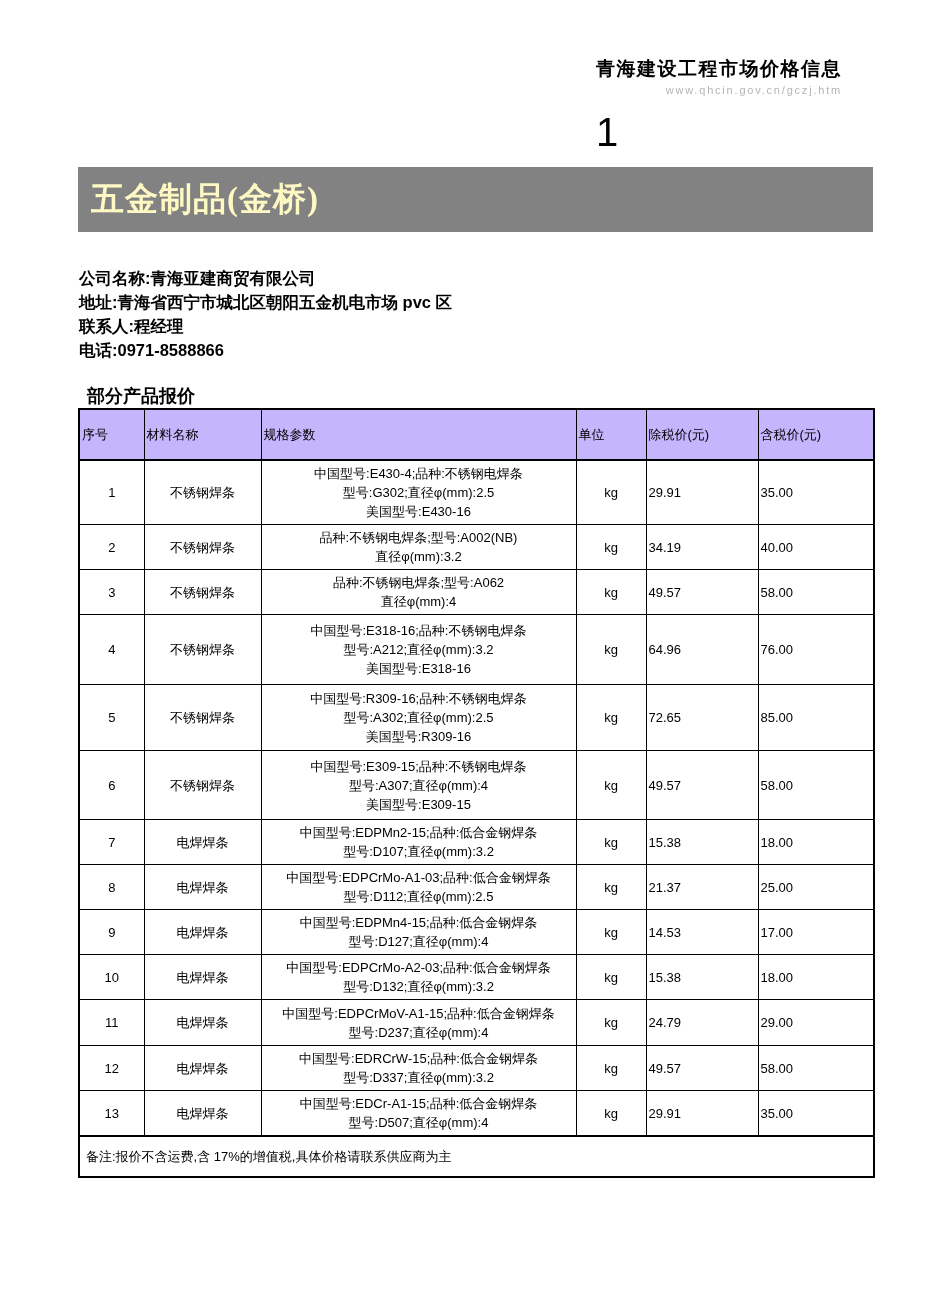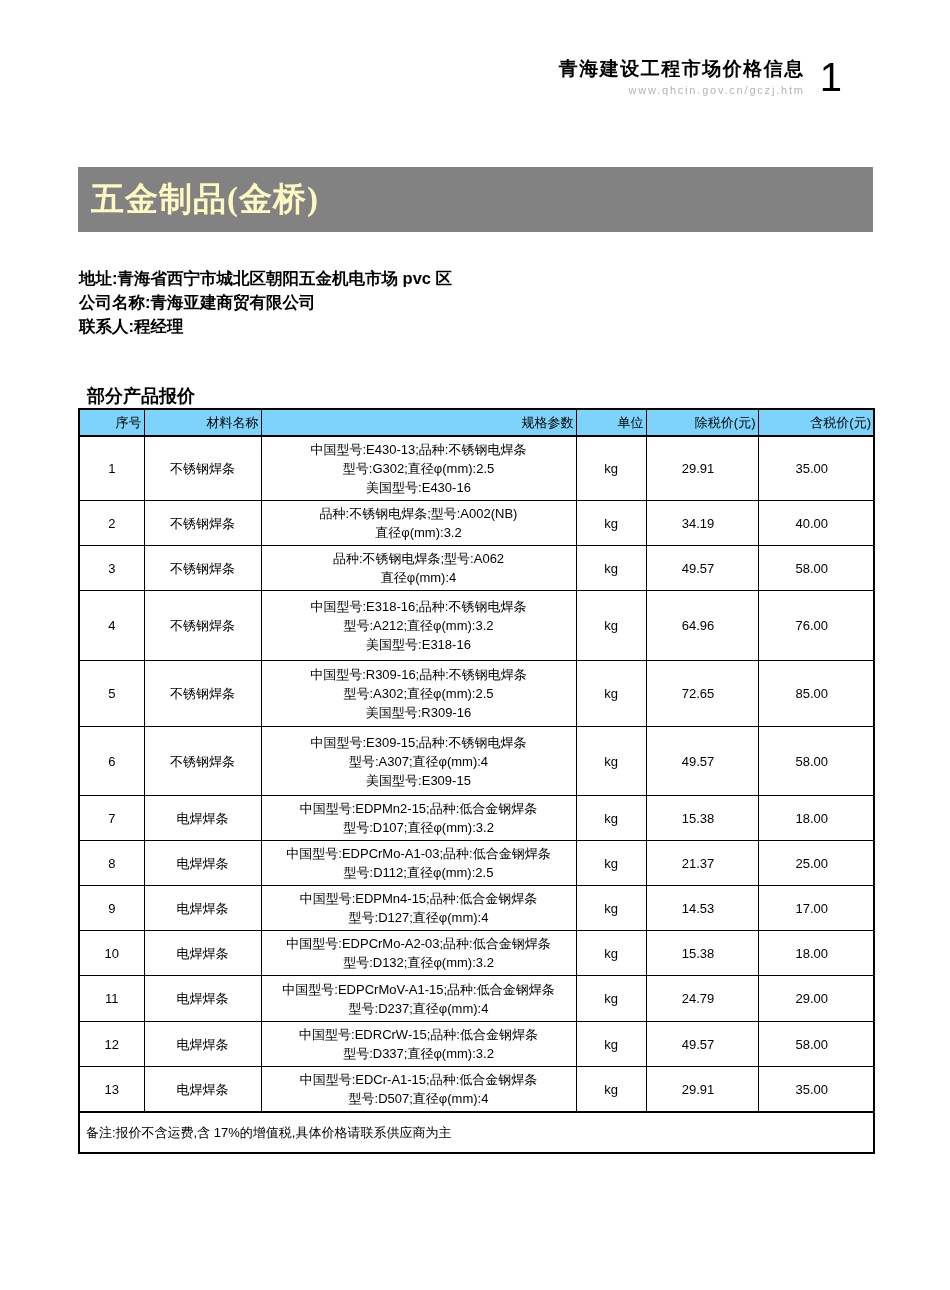--- a/index.html
+++ b/index.html
@@ -2,21 +2,21 @@
 <html><head>
 <meta charset="utf-8">
 <style>
   html,body{margin:0;padding:0;background:#ffffff;}
   .page{
     position:relative;width:950px;height:1290px;background:#ffffff;
     font-family:"Liberation Sans","DejaVu Sans",sans-serif;color:#000;overflow:hidden;
   }
 
   
-  .page-header{position:absolute;top:56px;right:108px;display:flex;align-items:flex-start;gap:15px;}
+  .page-header{position:absolute;top:56px;right:108px;display:flex;align-items:flex-start;gap:15px;flex-direction:column;}
   .header-text{text-align:right;}
   .header-title{font-size:19px;font-weight:bold;letter-spacing:1.5px;line-height:26px;white-space:nowrap;}
   .header-url{font-size:11px;color:#b4b4b4;letter-spacing:1.8px;margin-top:2px;white-space:nowrap;}
   .page-number{font-size:40px;line-height:42px;font-weight:400;}
 
   
   .banner{position:absolute;left:78px;top:167px;width:795px;height:65px;background:#828282;display:flex;align-items:center;}
   .banner-title{
     color:#fef9c3;font-family:"Liberation Serif","DejaVu Serif",serif;
     font-weight:bold;font-size:33px;padding-left:13px;letter-spacing:1px;white-space:nowrap;
@@ -31,25 +31,25 @@
     position:absolute;left:79px;top:376px;margin:8px;
     font-family:"Liberation Serif","DejaVu Serif",serif;font-weight:bold;font-size:18px;white-space:nowrap;
   }
 
   
   .price-table{
     position:absolute;left:78px;top:408px;width:795px;
     border-collapse:collapse;border:2px solid #000;font-size:13px;table-layout:fixed;
   }
   .price-table th{
-    background:#7dd3fc;border:1px solid #000;border-bottom:2px solid #000;
-    height:25px;font-weight:normal;text-align:right;padding:0 2px;
+    background:#c4b5fd;border:1px solid #000;border-bottom:2px solid #000;
+    height:25px;font-weight:normal;text-align:left;padding:12px 2px;
   }
   .price-table td{border:1px solid #000;text-align:center;padding:3px 2px;line-height:19px;vertical-align:middle;}
-  .price-table td.price{text-align:center;padding-right:10px;}
+  .price-table td.price{text-align:left;padding-right:10px;}
   .price-table tfoot td{border-top:2px solid #000;text-align:left;padding:10px 6px;height:19px;}
   .spec-line{white-space:nowrap;}
 
   tbody tr{height:45px;}
   tbody tr:nth-child(1){height:64px;}
   tbody tr:nth-child(4){height:70px;}
   tbody tr:nth-child(5){height:66px;}
   tbody tr:nth-child(6){height:69px;}
   tbody tr:nth-child(11){height:46px;}
   tbody tr:nth-child(13){height:42px;margin-top:34px;}
@@ -65,23 +65,24 @@
       <div class="header-url">www.qhcin.gov.cn/gczj.htm</div>
     </div>
     <div class="page-number">1</div>
   </header>
 
   <div class="banner">
     <span class="banner-title">五金制品(金桥)</span>
   </div>
 
   <div class="company">
+    <div class="company-line">公司名称:青海亚建商贸有限公司</div>
     <div class="company-line">地址:青海省西宁市城北区朝阳五金机电市场 pvc 区</div>
-    <div class="company-line">公司名称:青海亚建商贸有限公司</div>
     <div class="company-line">联系人:程经理</div>
+    <div class="company-line">电话:0971-8588866</div>
   </div>
 
   <h2 class="section-title">部分产品报价</h2>
 
   <table class="price-table">
     <colgroup>
       <col style="width:65px">
         <col style="width:117px">
         <col style="width:315px">
       <col style="width:70px">
@@ -96,21 +97,21 @@
         <th>单位</th>
         <th>除税价(元)</th>
         <th>含税价(元)</th>
       </tr>
     </thead>
     <tbody id="table-body">
         <tr>
           <td>1</td>
           <td>不锈钢焊条</td>
           <td>
-            <div class="spec-line">中国型号:E430-13;品种:不锈钢电焊条</div>
+            <div class="spec-line">中国型号:E430-4;品种:不锈钢电焊条</div>
             <div class="spec-line">型号:G302;直径φ(mm):2.5</div>
             <div class="spec-line">美国型号:E430-16</div>
           </td>
           <td>kg</td>
           <td class="price">29.91</td>
           <td class="price">35.00</td>
         </tr>
         <tr>
           <td>2</td>
           <td>不锈钢焊条</td>

